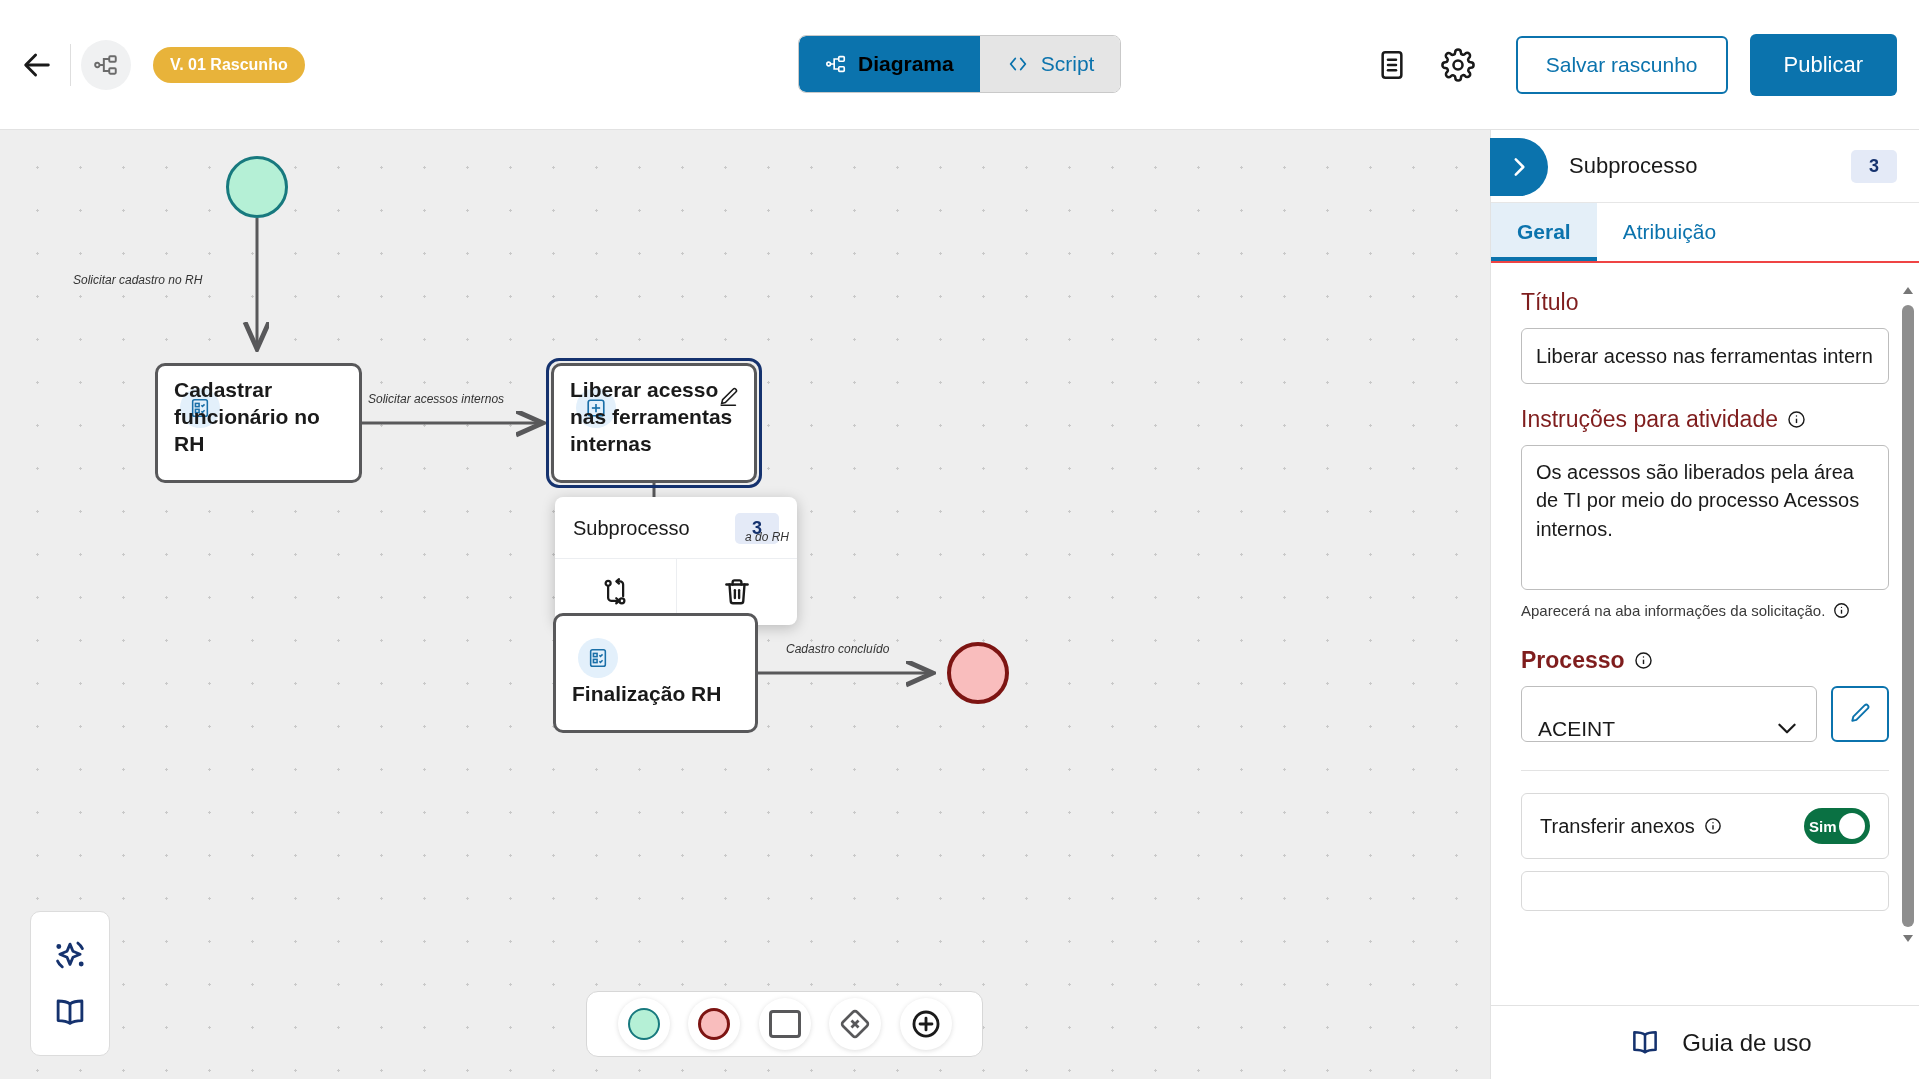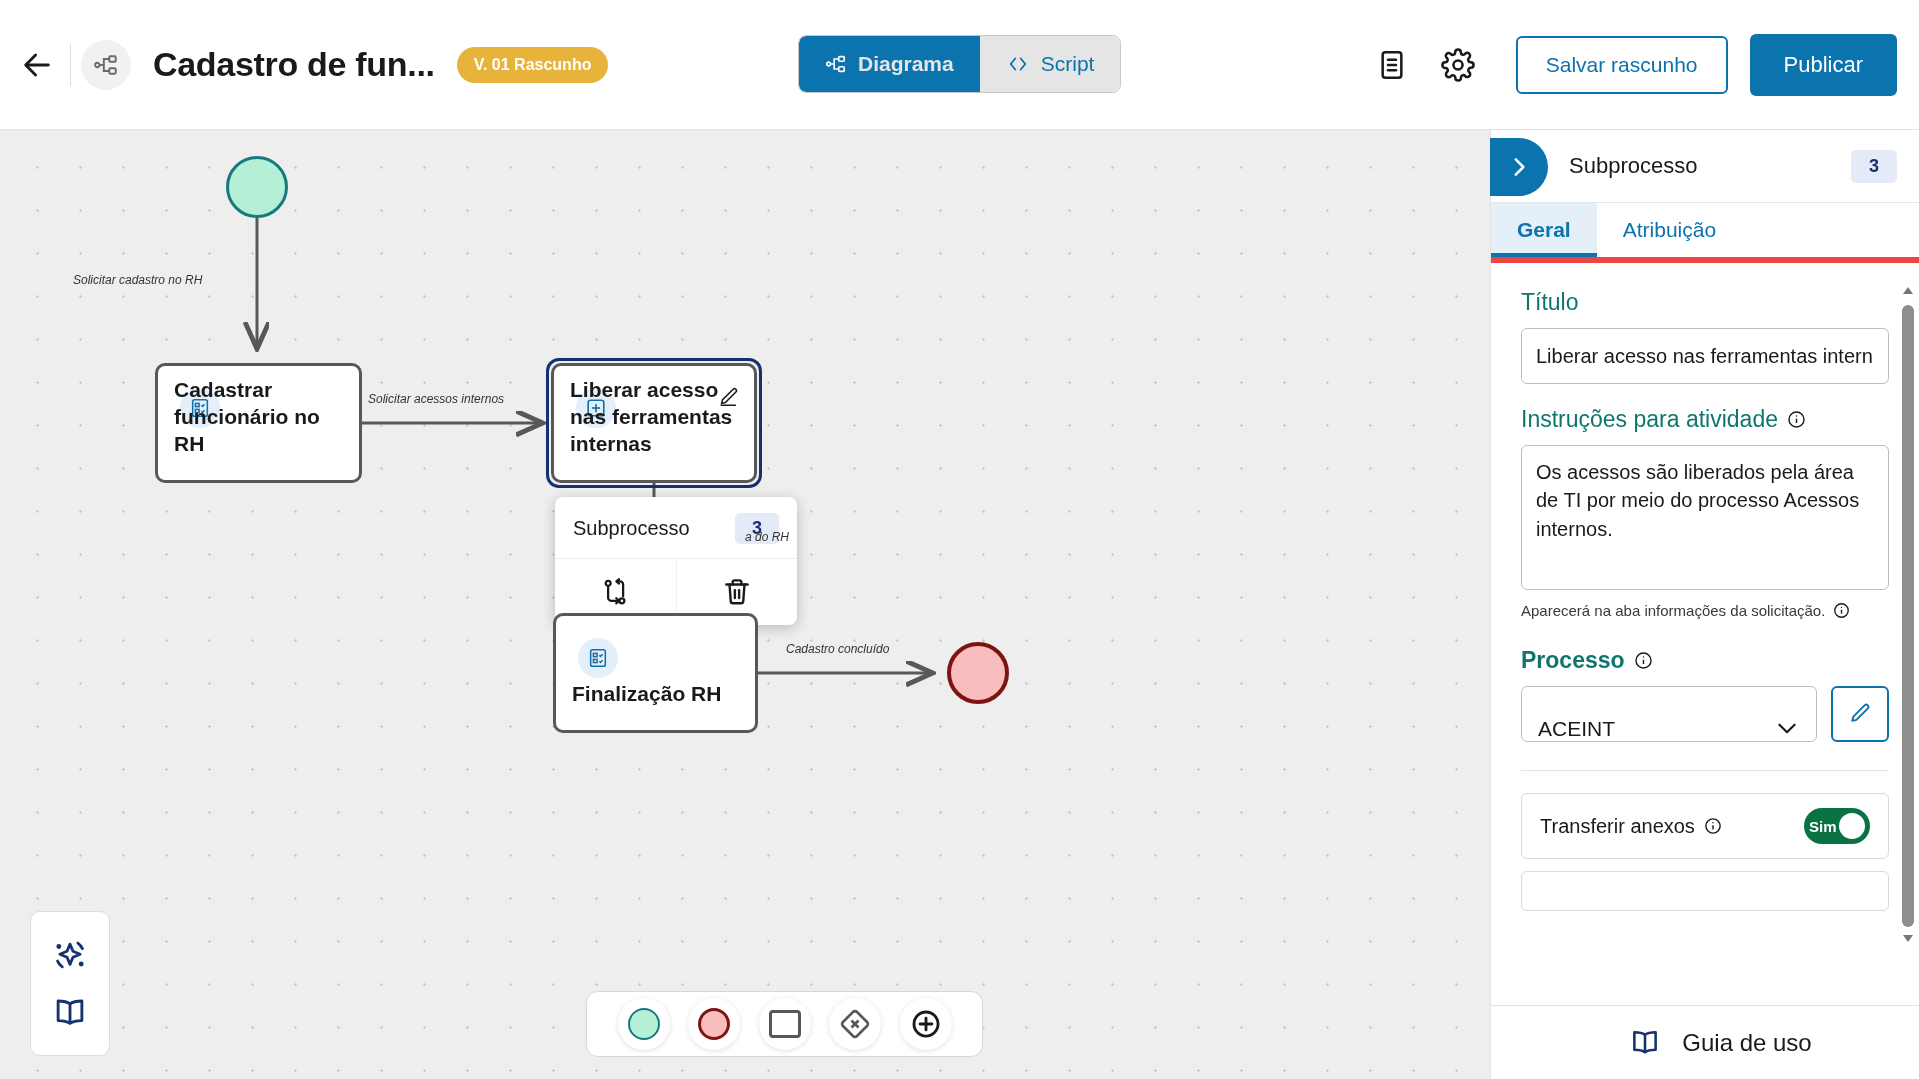--- a/index.html
+++ b/index.html
@@ -38,21 +38,21 @@
 
   .seg-wrap {
     position: absolute; left: 798px; top: 35px;
     display: flex; height: 58px; border-radius: 8px; overflow: hidden;
     border: 1px solid #c9c9c9; background: #fff;
   }
   .seg {
     display: flex; align-items: center; gap: 11px; padding: 0 26px;
     font-size: 21px; cursor: pointer; white-space: nowrap;
   }
-  .seg.active { background: #0b73ad; color: #e5e5e5; border-radius: 7px 0 0 7px; font-weight: 600; }
+  .seg.active { background: #0b73ad; color: #000000; border-radius: 7px 0 0 7px; font-weight: 600; }
   .seg.inactive { color: #0b73ad; background: #e5e5e5; }
 
   .hdr-right {
     position: absolute; right: 22px; top: 0; height: 130px;
     display: flex; align-items: center; gap: 0;
   }
   .icon-btn {
     width: 56px; height: 56px; display: flex; align-items: center; justify-content: center;
     cursor: pointer; border-radius: 6px; margin-right: 10px;
   }
@@ -166,31 +166,31 @@
   .collapse-tab {
     position: absolute; left: -1px; top: 8px; width: 58px; height: 58px;
     background: #0b73ad; border-radius: 0 30px 30px 0;
     display: flex; align-items: center; justify-content: center; cursor: pointer;
   }
   .panel-title { font-size: 22px; color: #1a1a1a; }
   .panel-count {
     background: #e4eaf7; color: #15326e; font-size: 18px; font-weight: 600;
     padding: 6px 18px; border-radius: 5px;
   }
-  .tabs { display: flex; height: 60px; border-bottom: 6px solid #ef4444; }
+  .tabs { display: flex; height: 60px; border-bottom: 2px solid #ef4444; }
   .tab {
     padding: 0 26px; display: flex; align-items: center; font-size: 21px;
     color: #0b73ad; cursor: pointer; position: relative;
   }
   .tab.active { background: #e4eff8; font-weight: 600; }
   .tab.active::after {
     content: ""; position: absolute; left: 0; right: 0; bottom: 0; height: 4px; background: #0b73ad;
   }
   .panel-body { flex: 1; overflow: hidden; position: relative; padding: 26px 30px 0 30px; }
-  .field-label { font-size: 23px; color: #0f766e; margin-bottom: 12px; display: flex; align-items: center; gap: 9px; }
+  .field-label { font-size: 23px; color: #7f1d1d; margin-bottom: 12px; display: flex; align-items: center; gap: 9px; }
   .text-input {
     width: 100%; height: 56px; border: 1px solid #bdbdbd; border-radius: 6px;
     padding: 0 14px; font-size: 20px; color: #1a1a1a; font-family: Liberation Sans, sans-serif;
     background: #fff; outline: none;
   }
   .textarea {
     width: 100%; height: 145px; border: 1px solid #bdbdbd; border-radius: 6px;
     padding: 12px 14px; font-size: 20px; color: #1a1a1a; line-height: 1.42;
     font-family: "Liberation Sans", sans-serif; resize: none; outline: none; background: #fff;
   }
@@ -262,21 +262,20 @@
     </div>
     <div class="hdr-divider"></div>
     <div class="proc-avatar">
       <svg class="icon-svg" width="26" height="26" viewBox="0 0 24 24" fill="none" stroke="#6b6b6b" stroke-width="1.8">
         <circle cx="4" cy="12" r="2"></circle>
           <rect x="15" y="4" width="6" height="5" rx="1"></rect>
         <rect x="15" y="15" width="6" height="5" rx="1"></rect>
         <path d="M6 12h4v-5.5h5M10 12v5.5h5"></path>
       </svg>
     </div>
-    <div class="proc-title">Cadastro de fun...</div>
     <div class="version-badge">V. 01 Rascunho</div>
 
     <div class="seg-wrap">
       <div class="seg active">
         <svg class="icon-svg" width="22" height="22" viewBox="0 0 24 24" fill="none" stroke="#ffffff" stroke-width="1.8">
           <circle cx="4" cy="12" r="2"></circle>
             <rect x="15" y="4" width="6" height="5" rx="1"></rect>
           <rect x="15" y="15" width="6" height="5" rx="1"></rect>
           <path d="M6 12h4v-5.5h5M10 12v5.5h5"></path>
         </svg>

